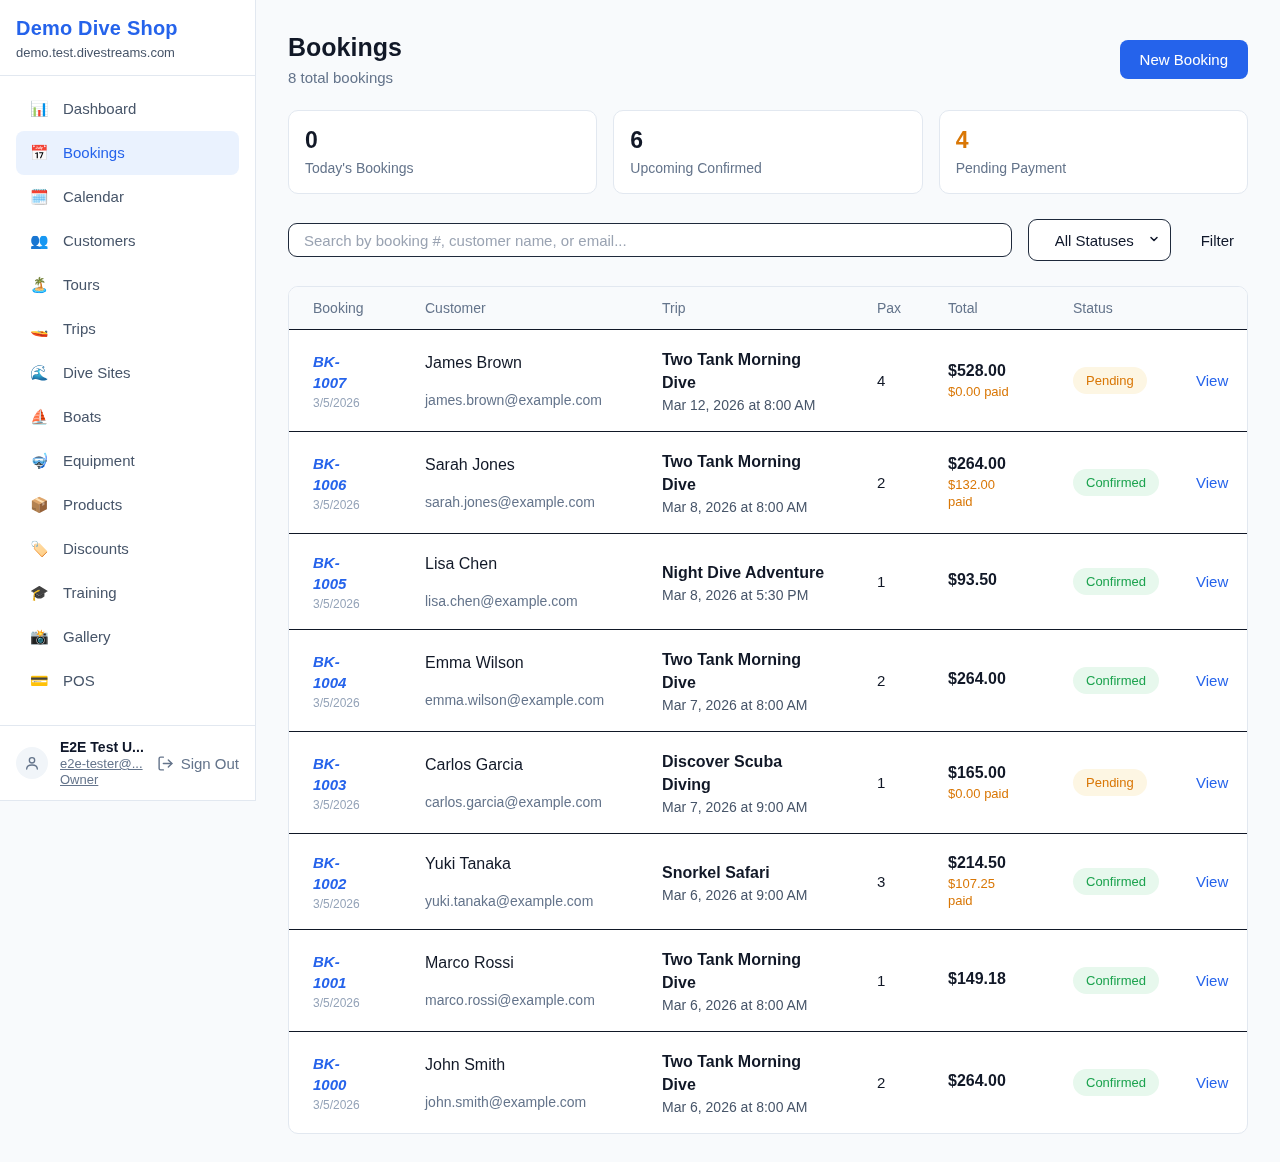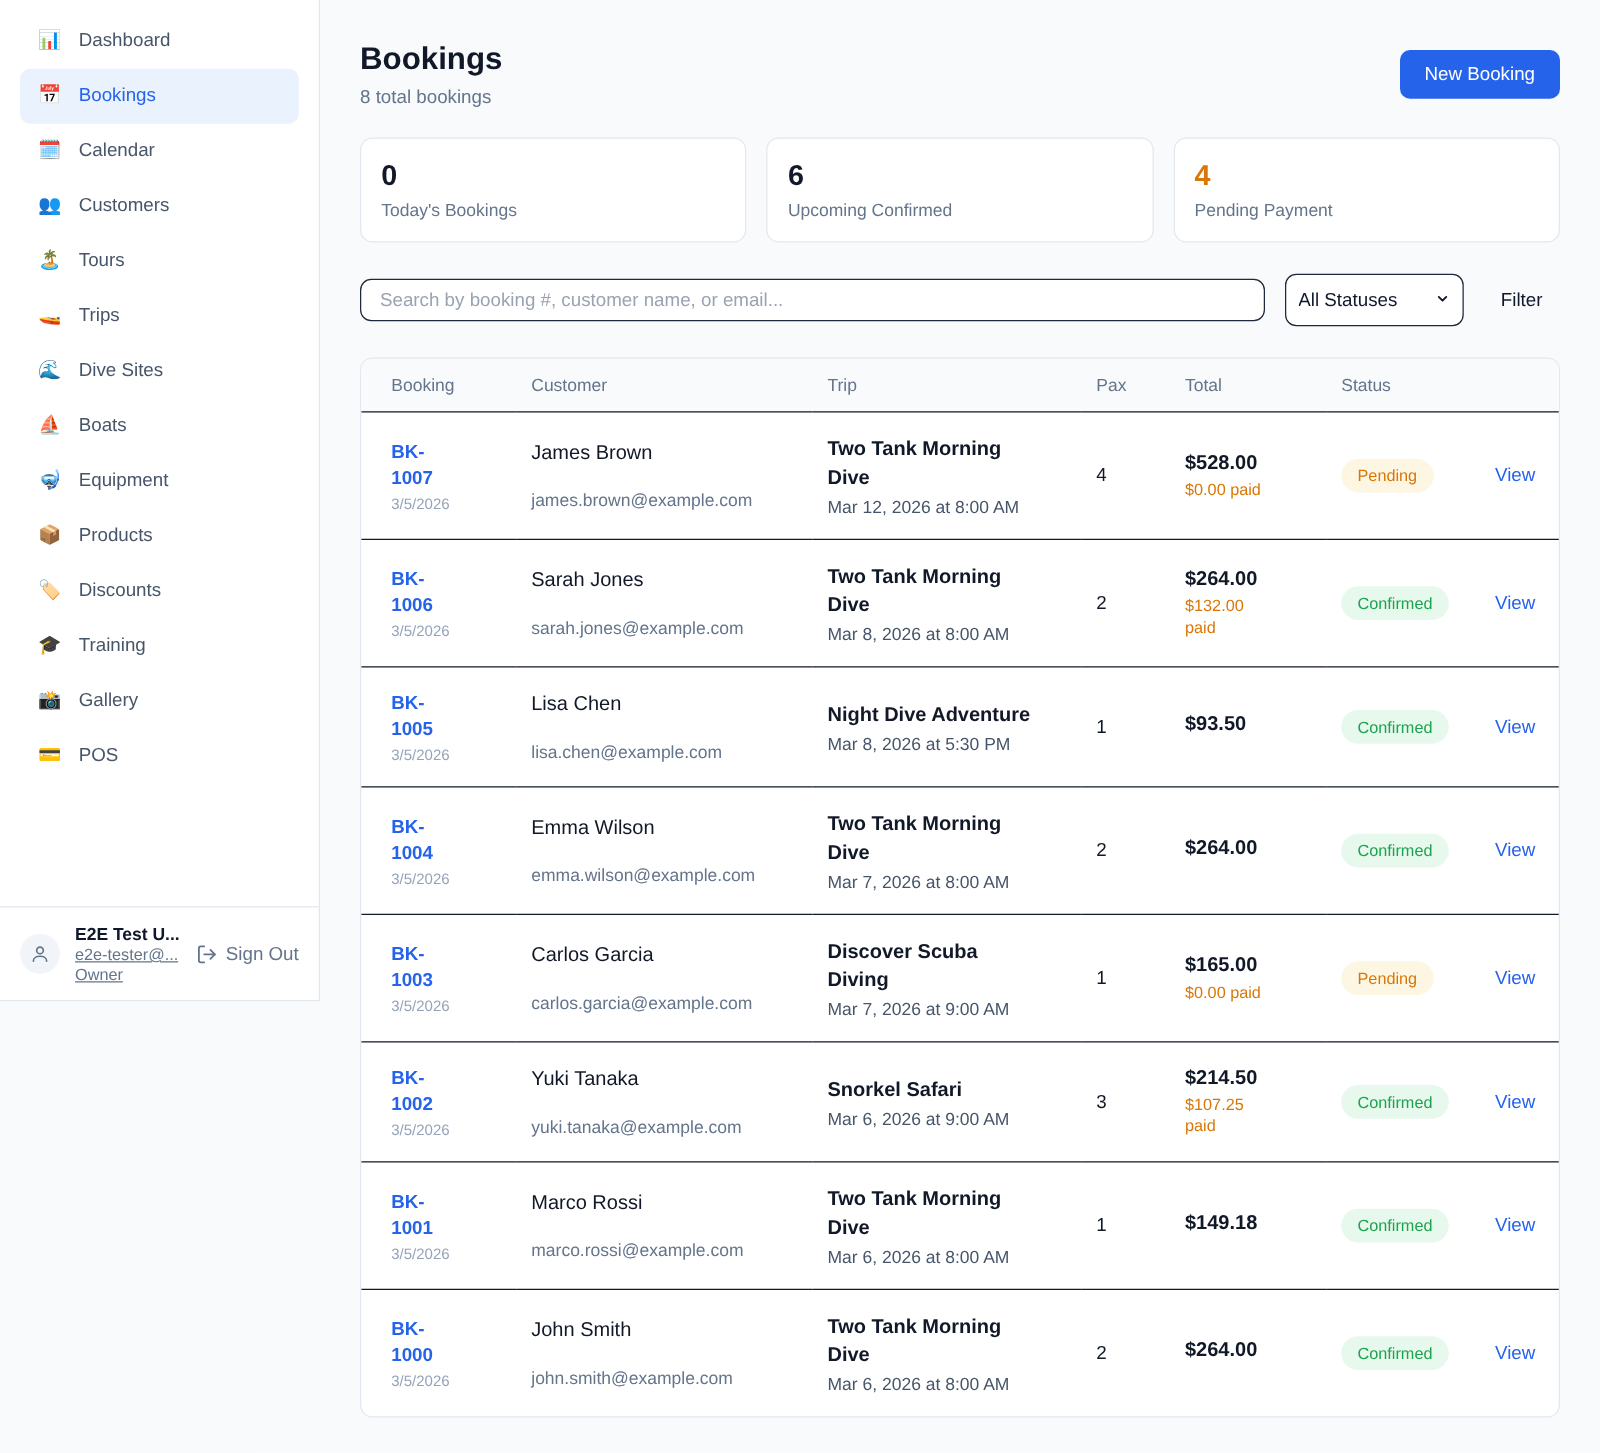--- a/index.html
+++ b/index.html
@@ -78,21 +78,21 @@
   .search-input {
     flex: 1; height: 34px; border: 1px solid #1e293b; border-radius: 9px;
     padding: 0 15px; font-size: 15px; font-family: inherit; color: #0f172a;
     background: #ffffff; outline: none;
   }
   .search-input::placeholder { color: #9aa3b2; }
   .select-wrap { position: relative; }
   .status-select {
     height: 42px; width: 143px; border: 1px solid #1e293b; border-radius: 9px;
     background: #ffffff; font-family: inherit; font-size: 15px; color: #0f172a;
-    padding: 0 30px 0 10px; appearance: none; -webkit-appearance: none; cursor: pointer;
+    padding: 0 30px 0 26px; appearance: none; -webkit-appearance: none; cursor: pointer;
   }
   .select-chevron { position: absolute; right: 11px; top: 14px; pointer-events: none; color: #0f172a; }
   .filter-btn {
     background: none; border: none; font-family: inherit; font-size: 15px;
     color: #0f172a; cursor: pointer; padding: 0 14px;
   }
 
   
   .table-card {
     margin-top: 25px; background: #ffffff;
@@ -106,40 +106,44 @@
   thead th {
     background: #f8fafc; text-align: left;
     font-size: 14px; font-weight: 500; color: #64748b;
     padding: 13px 12px; border-bottom: 1px solid #111827;
   }
   thead th:first-child { padding-left: 24px; }
   tbody td { padding: 18px 12px; vertical-align: middle; border-bottom: 1px solid #111827; }
   tbody tr:last-child td { border-bottom: none; }
   tbody td:first-child { padding-left: 24px; }
 
-  .bk-id { font-size: 15px; font-weight: bold; color: #2563eb; text-decoration: none; display: inline-block; max-width: 58px; line-height: 21px; }
+  .bk-id { font-size: 15px; font-weight: bold; color: #2563eb; text-decoration: none; display: inline-block; max-width: 58px; line-height: 21px; font-style: italic; }
   .bk-date { font-size: 12px; color: #94a3b8; margin-top: 3px; }
   .cust-name { font-size: 16px; color: #111827; }
   .cust-email { font-size: 14px; color: #64748b; margin-top: 20px; }
   .trip-name { font-size: 16px; font-weight: 600; color: #111827; max-width: 170px; line-height: 23px; }
   .trip-date { font-size: 14px; color: #475569; margin-top: 3px; }
   .pax { font-size: 15px; color: #111827; }
   .total-amt { font-size: 16px; font-weight: 600; color: #111827; }
   .total-paid { font-size: 13px; color: #d97706; margin-top: 3px; max-width: 72px; line-height: 17px; }
   .badge {
     display: inline-block; font-size: 13px; padding: 6px 13px; border-radius: 999px;
   }
   .badge.pending { background: #fdf6e3; color: #d97706; }
   .badge.confirmed { background: #e7f8ed; color: #1ca34f; }
   .view-link { font-size: 15px; color: #2563eb; text-decoration: none; }
 </style>
 </head>
 <body>
 
 <aside class="sidebar">
+  <div class="sidebar-header">
+    <div class="shop-name">Demo Dive Shop</div>
+    <div class="shop-domain">demo.test.divestreams.com</div>
+  </div>
 
   <nav class="nav">
 
       <div class="nav-item">
         <span class="nav-icon">📊</span>
         <span>Dashboard</span>
       </div>
 
       <div class="nav-item active">
         <span class="nav-icon">📅</span>

